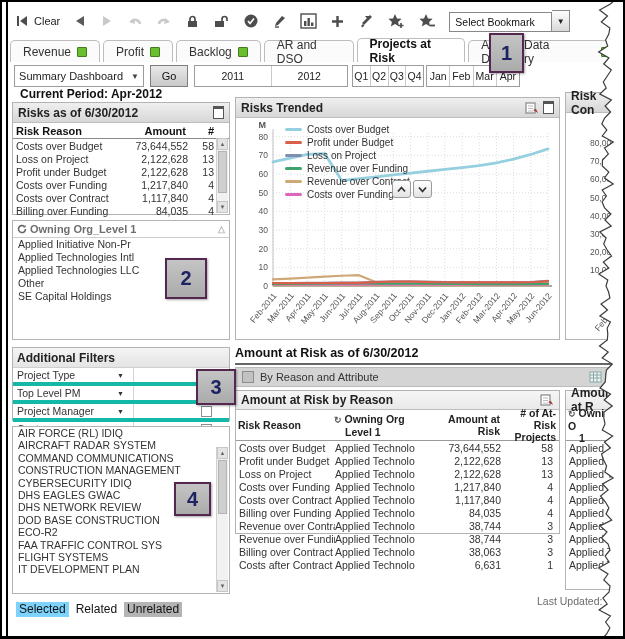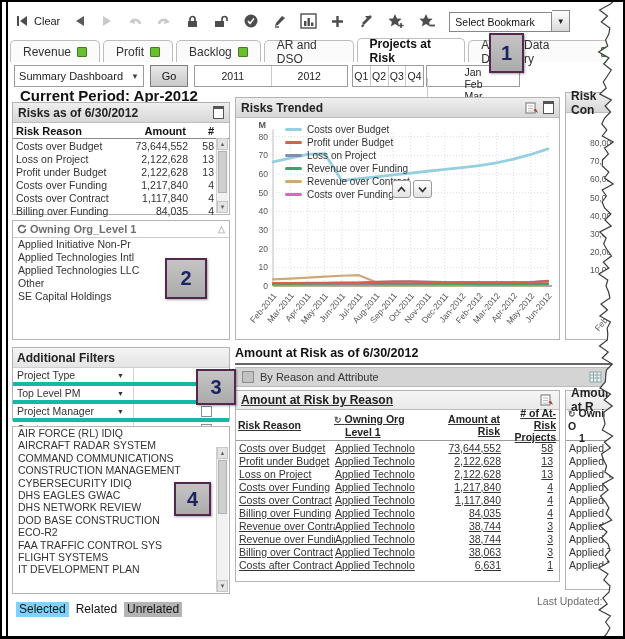--- a/index.html
+++ b/index.html
@@ -28,25 +28,25 @@
 
   
   .select-box{position:absolute;left:12px;top:63px;width:128px;height:20px;border:1px solid #9c9c9c;background:#fff;
     font-size:11px;display:flex;align-items:center;justify-content:center;gap:8px;color:#222;}
   .select-box .caret{font-size:8px;color:#444;}
   .go-btn{position:absolute;left:148px;top:63px;width:36px;height:20px;background:linear-gradient(#e8e8e8,#c9c9c9);
     border:1px solid #7d7d7d;font-size:11px;display:flex;align-items:center;justify-content:center;color:#111;}
   .seg{position:absolute;top:63px;height:20px;border:1px solid #9c9c9c;background:#fff;display:flex;}
   .seg-years{left:192px;width:152px;}
   .seg-quarters{left:350px;width:70px;}
-  .seg-months{left:424px;width:92px;flex-direction:column;}
+  .seg-months{left:424px;width:92px;}
   .seg .cell{flex:1;display:flex;align-items:center;justify-content:center;font-size:10.5px;color:#222;border-left:1px solid #c9c9c9;}
   .seg .cell:first-child{border-left:none;}
 
-  .current-period{position:absolute;left:18px;top:85px;font-size:15px;font-weight:bold;color:#111;}
+  .current-period{position:absolute;left:18px;top:85px;font-size:12px;font-weight:bold;color:#111;}
 
   
   .panel{position:absolute;border:1px solid #b3b3b3;background:#fff;box-sizing:border-box;}
   .phead{height:19px;background:linear-gradient(#efefef,#d7d7d7);border-bottom:1px solid #bdbdbd;
     display:flex;align-items:center;padding:0 5px;font-size:12px;font-weight:bold;color:#222;}
   .phead .spacer{flex:1;}
   .restore-ic{width:9px;height:9px;border:1.5px solid #555;border-top-width:3px;background:#fff;}
 
   
   .risks-colhead{display:flex;height:15px;align-items:center;font-size:11px;font-weight:bold;color:#111;
@@ -534,21 +534,21 @@
     <span>By Reason and Attribute</span>
     <span class="gb-right">
       <svg width="13" height="12">
           <rect x="1" y="1" width="11" height="10" fill="#f2f2f2" stroke="#8aa" stroke-width="1"></rect>
           <path d="M1,4 h11 M1,7 h11 M4.5,1 v10 M8,1 v10" stroke="#8aa" stroke-width="1"></path>
         </svg>
       <span style="font-size:10.5px;color:#445;">Ris</span>
     </span>
   </div>
 
-  <div class="panel" style="left:233px;top:388px;width:325px;height:192px;text-decoration:underline;">
+  <div class="panel" style="left:233px;top:388px;width:325px;height:144px;">
     <div class="phead" style="font-weight:normal;height:18px;background:linear-gradient(#f6f6f6,#e9e9e9);">
       <span style="font-weight:bold;">Amount at Risk by Reason</span>
       <span class="spacer"></span>
       <svg width="14" height="12">
           <rect x="1" y="1" width="9" height="10" fill="#fff" stroke="#888" stroke-width="1.2"></rect>
           <path d="M3,4 h5 M3,6.5 h5 M3,9 h5" stroke="#bbb" stroke-width="1"></path>
           <path d="M8,8 l5,3 l-2,-4 Z" fill="#a33"></path>
         </svg>
     </div>
     <div class="big-colhead">

